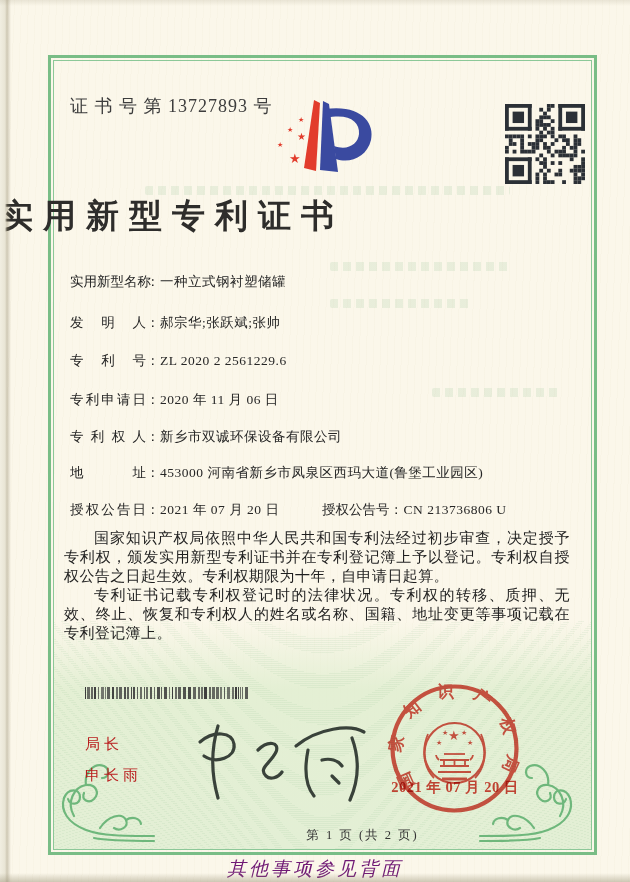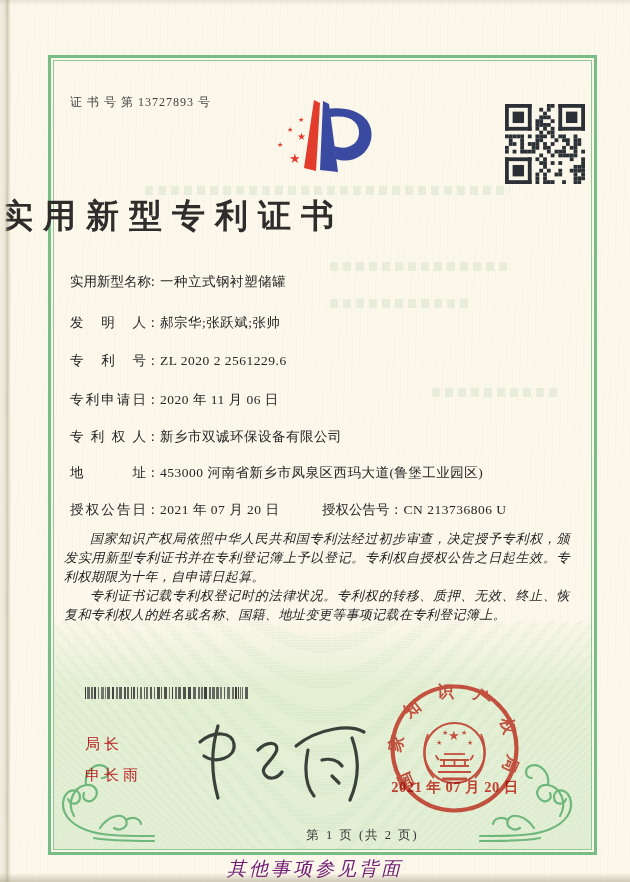--- a/index.html
+++ b/index.html
@@ -21,36 +21,36 @@
 
   
   .frame{position:absolute;left:48px;top:55px;width:543px;height:794px;border:3px solid #79bd86;z-index:1;}
   .frame-inner{position:absolute;inset:2px;border:1px solid #8cc898;}
   .green-zone{position:absolute;left:0;right:0;bottom:0;height:228px;
     background:
       repeating-radial-gradient(130% 90% at 50% 125%, rgba(125,182,130,.10) 0 1.5px, rgba(125,182,130,0) 1.5px 7px),
       linear-gradient(180deg, rgba(226,240,212,0) 0%, rgba(224,238,208,.85) 30%, #e3efd5 100%);}
 
   
-  .cert-no{position:absolute;left:70px;top:94px;font-size:12px;letter-spacing:1px;color:#3d3d3d;z-index:3;}
+  .cert-no{position:absolute;left:70px;top:94px;font-size:18px;letter-spacing:1px;color:#3d3d3d;z-index:3;}
 
   
   .title{position:absolute;left:0;top:194px;width:630px;text-align:left;
     font-size:33px;font-weight:bold;letter-spacing:10px;color:#2e2d2b;z-index:3;}
 
   
   .row{position:absolute;left:70px;width:500px;font-size:13.5px;color:#262626;z-index:3;white-space:nowrap;}
   .flabel{display:inline-block;width:76px;text-align:justify;text-align-last:justify;vertical-align:top;}
   .colon{display:inline-block;width:14px;}
   .fvalue{letter-spacing:.5px;margin-top:9px;}
   .grant2{position:absolute;left:252px;top:0;}
 
   
   .body-text{position:absolute;left:64px;top:529px;width:506px;z-index:3;
-    font-size:13px;line-height:19px;color:#1f1f1f;font-style:italic;text-align:justify;}
+    font-size:15px;line-height:19px;color:#1f1f1f;text-align:justify;}
   .body-text p{margin:0;text-indent:2em;letter-spacing:.4px;}
 
   
   .barcode{position:absolute;left:85px;top:687px;z-index:3;}
 
   
   .signer{position:absolute;left:85px;top:735px;z-index:3;
     font-family:"Liberation Sans","DejaVu Sans",sans-serif;font-size:15px;color:#b91c1c;letter-spacing:4px;}
   .signer div{margin-bottom:12px;}
   .signature{position:absolute;left:185px;top:698px;z-index:4;}

